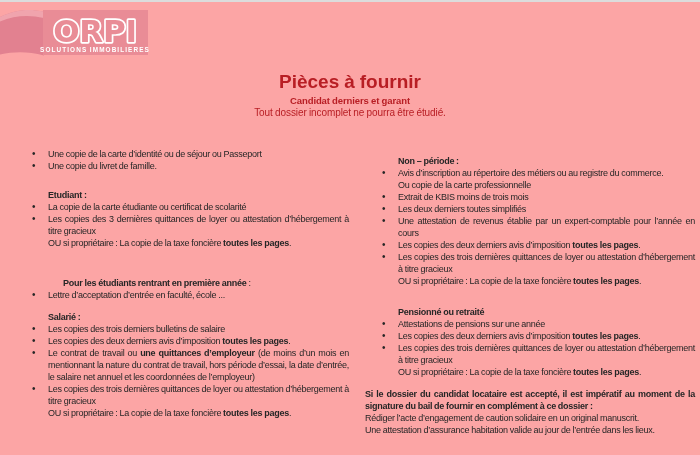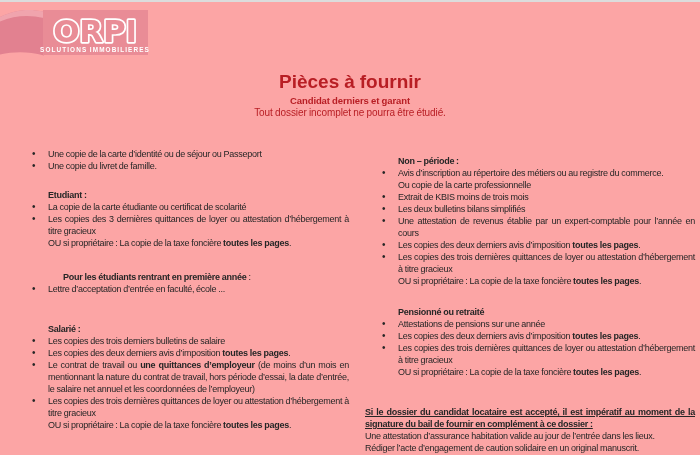--- a/index.html
+++ b/index.html
@@ -29,26 +29,26 @@
   .heading .b, .b { font-weight:bold; }
   .heading.ind { margin-left:33px; }
 
   ul.bullets { list-style:none; margin:0; padding:0; }
   ul.bullets li { position:relative; padding-left:33px; }
   ul.bullets li::before { content:"\2022"; position:absolute; left:17px; top:0; font-size:10px; }
   li.justify { text-align:justify; }
   li .cont { text-align:left; }
 
   .para .pline { text-align:left; }
-  .para .pline.justify { text-align:justify;text-decoration:underline; }
+  .para .pline.justify { text-align:justify; }
 
-  .gap-10 { margin-top:28px; }
+  .gap-10 { margin-top:10px; }
   .gap-17 { margin-top:17px; }
   .gap-19 { margin-top:19px; }
-  .gap-22 { margin-top:22px;padding-left:48px; }
+  .gap-22 { margin-top:28px;padding-left:48px; }
 </style>
 </head>
 <body>
 
 <div class="page">
   <div class="top-line"></div>
 
   <svg class="logo" viewBox="0 0 160 70" xmlns="http://www.w3.org/2000/svg">
     <path d="M0,17 C15,9.5 28,8.5 44,11.5 L44,55.5 C28,51.5 15,51.5 0,54.5 Z" fill="#e28190"></path>
     <path d="M0,17 C15,9.5 28,8.5 44,11.5 L44,18 C28,14.5 15,15.5 0,21.5 Z" opacity="0.85" fill="#f2aab3"></path>
@@ -83,30 +83,30 @@
         <li><span><span>Les copies des deux derniers avis d’imposition </span><span class="b">toutes les pages</span><span>.</span></span></li>
         <li class="justify"><span><span>Le contrat de travail ou </span><span class="b">une quittances d’employeur</span><span> (de moins d’un mois en mentionnant la nature du contrat de travail, hors période d’essai, la date d’entrée, le salaire net annuel et les coordonnées de l’employeur)</span></span></li>
         <li class="justify"><span><span>Les copies des trois dernières quittances de loyer ou attestation d’hébergement à titre gracieux</span></span><div class="cont"><span>OU si propriétaire : La copie de la taxe foncière </span><span class="b">toutes les pages</span><span>.</span></div></li>
       </ul>
     </div>
   <div class="col col-right">
       <div class="heading ind"><span class="b">Non – période :</span></div>
       <ul class="bullets">
         <li><span><span>Avis d’inscription au répertoire des métiers ou au registre du commerce.</span></span><div class="cont"><span>Ou copie de la carte professionnelle</span></div></li>
         <li><span><span>Extrait de KBIS moins de trois mois</span></span></li>
-        <li><span><span>Les deux bulletins bilans simplifiés</span></span></li>
+        <li><span><span>Les deux derniers toutes simplifiés</span></span></li>
         <li class="justify"><span><span>Une attestation de revenus établie par un expert-comptable pour l’année en cours</span></span></li>
         <li><span><span>Les copies des deux derniers avis d’imposition </span><span class="b">toutes les pages</span><span>.</span></span></li>
         <li class="justify"><span><span>Les copies des trois dernières quittances de loyer ou attestation d’hébergement à titre gracieux</span></span><div class="cont"><span>OU si propriétaire : La copie de la taxe foncière </span><span class="b">toutes les pages</span><span>.</span></div></li>
       </ul>
       <div class="heading ind gap-19"><span class="b">Pensionné ou retraité</span></div>
       <ul class="bullets">
         <li><span><span>Attestations de pensions sur une année</span></span></li>
         <li><span><span>Les copies des deux derniers avis d’imposition </span><span class="b">toutes les pages</span><span>.</span></span></li>
         <li class="justify"><span><span>Les copies des trois dernières quittances de loyer ou attestation d’hébergement à titre gracieux</span></span><div class="cont"><span>OU si propriétaire : La copie de la taxe foncière </span><span class="b">toutes les pages</span><span>.</span></div></li>
       </ul>
       <div class="para gap-10">
         <div class="pline justify"><span class="b">Si le dossier du candidat locataire est accepté, il est impératif au moment de la signature du bail de fournir en complément à ce dossier :</span></div>
+        <div class="pline"><span>Rédiger l’acte d’engagement de caution solidaire en un original manuscrit.</span></div>
         <div class="pline"><span>Une attestation d’assurance habitation valide au jour de l’entrée dans les lieux.</span></div>
-        <div class="pline"><span>Rédiger l’acte d’engagement de caution solidaire en un original manuscrit.</span></div>
       </div>
     </div>
 </div>
 
 </body></html>

